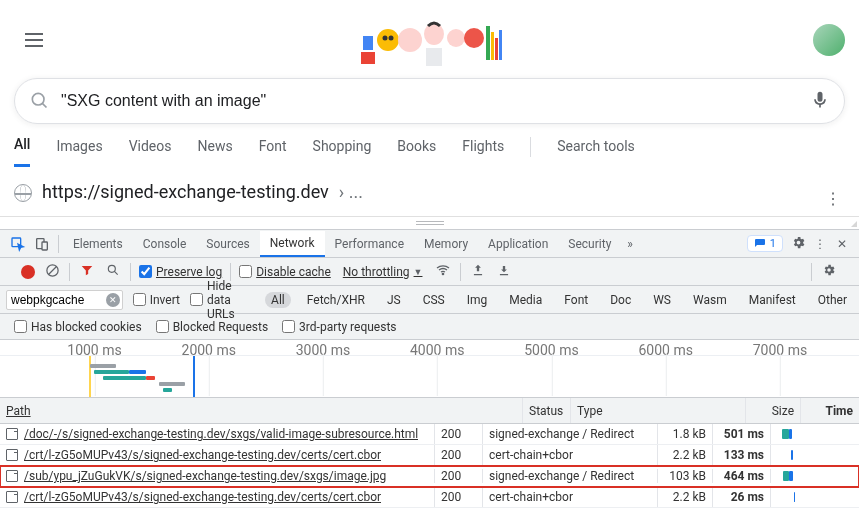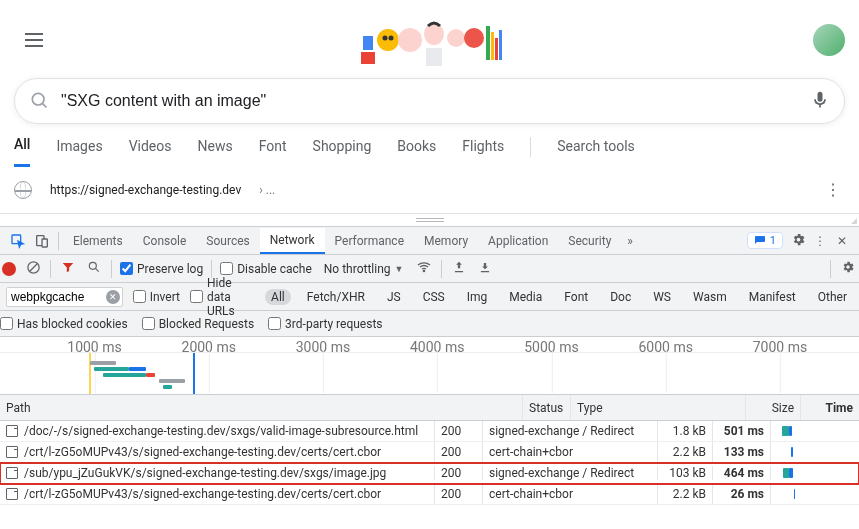--- a/index.html
+++ b/index.html
@@ -18,21 +18,21 @@
 .search-icon { color: #9aa0a6; margin-right: 12px; }
 .search-input { flex: 1; border: none; outline: none; font-size: 16px; color: #202124; }
 .mic-icon { color: #5f6368; }
 
 .tabs-row { display: flex; align-items: center; gap: 26px; font-size: 14px; color: #5f6368; padding-bottom: 0; }
 .tab { padding: 0 0 12px; cursor: pointer; }
 .tab.active { color: #202124; font-weight: 500; border-bottom: 3px solid #1a73e8; }
 .tabs-sep { width: 1px; height: 20px; background: #dadce0; margin-bottom: 10px; }
 .search-tools { color: #5f6368; padding-bottom: 12px; }
 
-.result-line { display: flex; align-items: center; padding: 14px 0; color: #202124; gap: 18px; font-size: 12px; position: relative; }
+.result-line { display: flex; align-items: flex-end; padding: 14px 0; color: #202124; gap: 10px; font-size: 18px; position: relative; }
 .globe-icon { width: 18px; height: 18px; border: 1.5px solid #9aa0a6; border-radius: 50%; position: relative; }
 .globe-icon::before { content: ""; position: absolute; inset: 0; border-left: 1.5px solid #9aa0a6; border-right: 1.5px solid #9aa0a6; border-radius: 50%; transform: scaleX(0.4); }
 .globe-icon::after { content: ""; position: absolute; top: 50%; left: 0; right: 0; height: 1.5px; background: #9aa0a6; }
 .breadcrumb-sep { color: #70757a; }
 .dots-vert { margin-left: auto; width: 24px; text-align: center; color: #5f6368; cursor: pointer; letter-spacing: 0; line-height: 6px; }
 .dots-vert::before { content: "⋮"; font-size: 16px; }
 
 .drag-handle { height: 12px; display: flex; align-items: center; justify-content: center; position: relative; }
 .drag-handle-lines { width: 28px; height: 4px; display: flex; flex-direction: column; justify-content: space-between; }
 .drag-handle-lines span { height: 1px; background: #b7b9bc; }
@@ -43,52 +43,52 @@
 .dt-tab-icon { width: 24px; height: 24px; display: flex; align-items: center; justify-content: center; color: #5f6368; cursor: pointer; }
 .dt-tab-icon.device { color: #1a73e8; }
 .dt-sep { width: 1px; height: 18px; background: #cacdd1; margin: 0 4px; }
 .dt-tab { padding: 0 10px; height: 26px; display: flex; align-items: center; color: #5f6368; cursor: pointer; }
 .dt-tab.active { color: #333; background: #fff; border-bottom: 2px solid #1a73e8; margin-bottom: -1px; }
 .dt-spacer { flex: 1; }
 .dt-chevrons { color: #5f6368; padding: 0 6px; cursor: pointer; }
 .dt-issue-badge { display: flex; align-items: center; gap: 4px; padding: 1px 6px; color: #1a73e8; border: 1px solid #cfe0fc; border-radius: 4px; background: #fff; margin-right: 4px; cursor: pointer; font-size: 11px; }
 .dt-gear, .dt-dots, .dt-close { width: 22px; text-align: center; color: #5f6368; cursor: pointer; }
 
-.dt-toolbar { display: flex; align-items: center; height: 28px; background: #f1f3f4; border-bottom: 1px solid #cacdd1; padding: 0 2px; gap: 8px; }
+.dt-toolbar { display: flex; align-items: center; height: 28px; background: #f1f3f4; border-bottom: 1px solid #cacdd1; padding: 0 21px; gap: 8px; text-decoration: underline; }
 .record-btn { width: 14px; height: 14px; border-radius: 50%; background: #d93025; cursor: pointer; }
 .clear-btn, .filter-btn, .search-btn2, .wifi-btn, .upload-btn, .download-btn, .gear2 { color: #5f6368; cursor: pointer; width: 18px; text-align: center; }
 .filter-btn { color: #d93025; }
 .chk { display: flex; align-items: center; gap: 4px; color: #333; }
 .chk input { accent-color: #1a73e8; }
 .throttle-select { display: flex; align-items: center; gap: 4px; color: #333; cursor: pointer; padding: 0 4px; }
 .throttle-select .caret { color: #5f6368; font-size: 9px; }
 .toolbar-spacer { flex: 1; }
 .vsep { width: 1px; height: 18px; background: #cacdd1; }
 
 .dt-filter-row { display: flex; align-items: center; height: 28px; background: #f1f3f4; border-bottom: 1px solid #cacdd1; padding: 0 6px; gap: 10px; flex-wrap: nowrap; }
 .filter-input-wrap { position: relative; display: flex; align-items: center; width: 165px; height: 20px; background: #fff; border: 1px solid #d0d0d0; border-radius: 2px; padding: 0 18px 0 4px; }
 .filter-input { border: none; outline: none; width: 100%; font-size: 12px; }
 .filter-clear { position: absolute; right: 2px; width: 14px; height: 14px; border-radius: 50%; background: #9aa0a6; color: #fff; font-size: 9px; display: flex; align-items: center; justify-content: center; cursor: pointer; }
 .type-chip { padding: 1px 6px; border-radius: 8px; cursor: pointer; color: #333; }
 .type-chip.active { background: #d6d8db; }
-.dt-filter-row2 { display: flex; align-items: center; height: 26px; background: #f1f3f4; border-bottom: 1px solid #cacdd1; padding: 0 0; gap: 14px; }
+.dt-filter-row2 { display: flex; align-items: center; height: 26px; background: #f1f3f4; border-bottom: 1px solid #cacdd1; padding: 0 14px; gap: 14px; }
 
 .waterfall-ruler { position: relative; height: 58px; background: #fff; border-bottom: 1px solid #cacdd1; overflow: hidden; }
 .ruler-ticks { position: relative; height: 16px; border-bottom: 1px solid #eceff3; }
 .ruler-tick { position: absolute; top: 2px; font-size: 14px; color: #777; transform: translateX(-50%); }
 .ruler-tick::before { content: ""; position: absolute; top: 12px; left: 50%; width: 1px; height: 42px; background: #ebedef; }
 .yellow-bar { position: absolute; top: 16px; left: 10.4%; width: 2px; height: 42px; background: #ffd54f; }
 .blue-bar { position: absolute; top: 16px; left: 22.5%; width: 2px; height: 42px; background: #1a73e8; }
 .wf-segment { position: absolute; height: 4px; border-radius: 1px; }
 
 .net-table { background: #fff; }
 .net-head { display: flex; height: 26px; align-items: stretch; background: #f1f3f4; border-bottom: 1px solid #cacdd1; font-size: 12px; color: #333; }
 .net-head > div, .net-row > div { border-right: 1px solid #e3e5e9; display: flex; align-items: center; padding: 0 6px; }
 .net-head > div:last-child, .net-row > div:last-child { border-right: none; }
-.col-path { flex: 1; min-width: 0; }
+.col-path { flex: 1; min-width: 0; text-decoration: underline; }
 .col-status { width: 48px; }
 .col-type { width: 175px; }
 .col-size { width: 55px; justify-content: flex-end; }
 .col-time { width: 58px; justify-content: flex-end; font-weight: bold; }
 .col-wf { width: 88px; position: relative; }
 .sort-caret { margin-left: 4px; font-size: 8px; color: #5f6368; }
 .net-row { display: flex; height: 21px; align-items: stretch; font-size: 12px; color: #333; border-bottom: 1px solid #edeff2; }
 .net-row.hl { outline: 2px solid #d93025; outline-offset: -1px; position: relative; z-index: 1; align-items: center; }
 .row-icon { width: 12px; height: 12px; border: 1px solid #5f6368; margin-right: 6px; flex-shrink: 0; border-radius: 1px; position: relative; }
 .row-icon::before { content: ""; position: absolute; top: 2px; right: -1px; width: 3px; height: 3px; border-top: 1px solid #5f6368; border-right: 1px solid #5f6368; background: #fff; }

